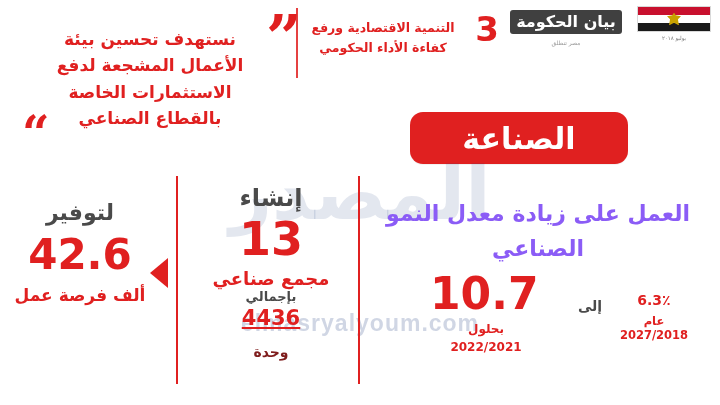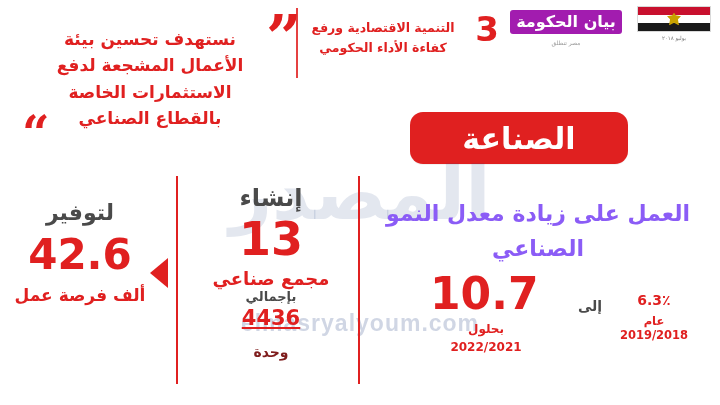--- a/index.html
+++ b/index.html
@@ -34,21 +34,21 @@
     width:14px;height:13px;background:#c8a200;
     clip-path:polygon(50% 0%,62% 22%,100% 28%,78% 52%,86% 100%,50% 78%,14% 100%,22% 52%,0% 28%,38% 22%);
   }
   .flag-caption{
     font-size:5.5px;color:#777;margin-top:3px;letter-spacing:.3px;
   }
   .gov-title{
     position:absolute;top:10px;left:504px;width:124px;text-align:center;
   }
   .gov-title .pill{
-    background:#a21caf;color:#fff;font-size:16px;font-weight:bold;
+    background:#404040;color:#fff;font-size:16px;font-weight:bold;
     border-radius:3px;padding:3px 6px;display:inline-block;line-height:1.15;
     white-space:nowrap;
   }
   .gov-title .sub{
     font-size:6px;color:#9b9b9b;margin-top:5px;letter-spacing:.5px;
   }
   .num-big{
     position:absolute;top:12px;left:470px;width:34px;
     font-size:34px;font-weight:bold;color:#e02020;text-align:center;line-height:1;
   }
@@ -200,21 +200,21 @@
   <div class="wm2">elmasryalyoum.com</div>
 
   <div class="vline vline-a"></div>
   <div class="vline vline-b"></div>
 
   <div class="grow-head">العمل على زيادة معدل النمو الصناعي</div>
 
   <div class="rate-row">
     <div class="rate-from">
       <div class="val">6.3٪</div>
-      <div class="yr">عام 2019/2018</div>
+      <div class="yr">عام 2027/2018</div>
     </div>
     <div class="rate-to-lbl">إلى</div>
     <div class="rate-big">10.7</div>
     <div class="rate-by">
       <span>بحلول</span>
       <span class="y">2022/2021</span>
     </div>
   </div>
 
   <div class="mid-col">

